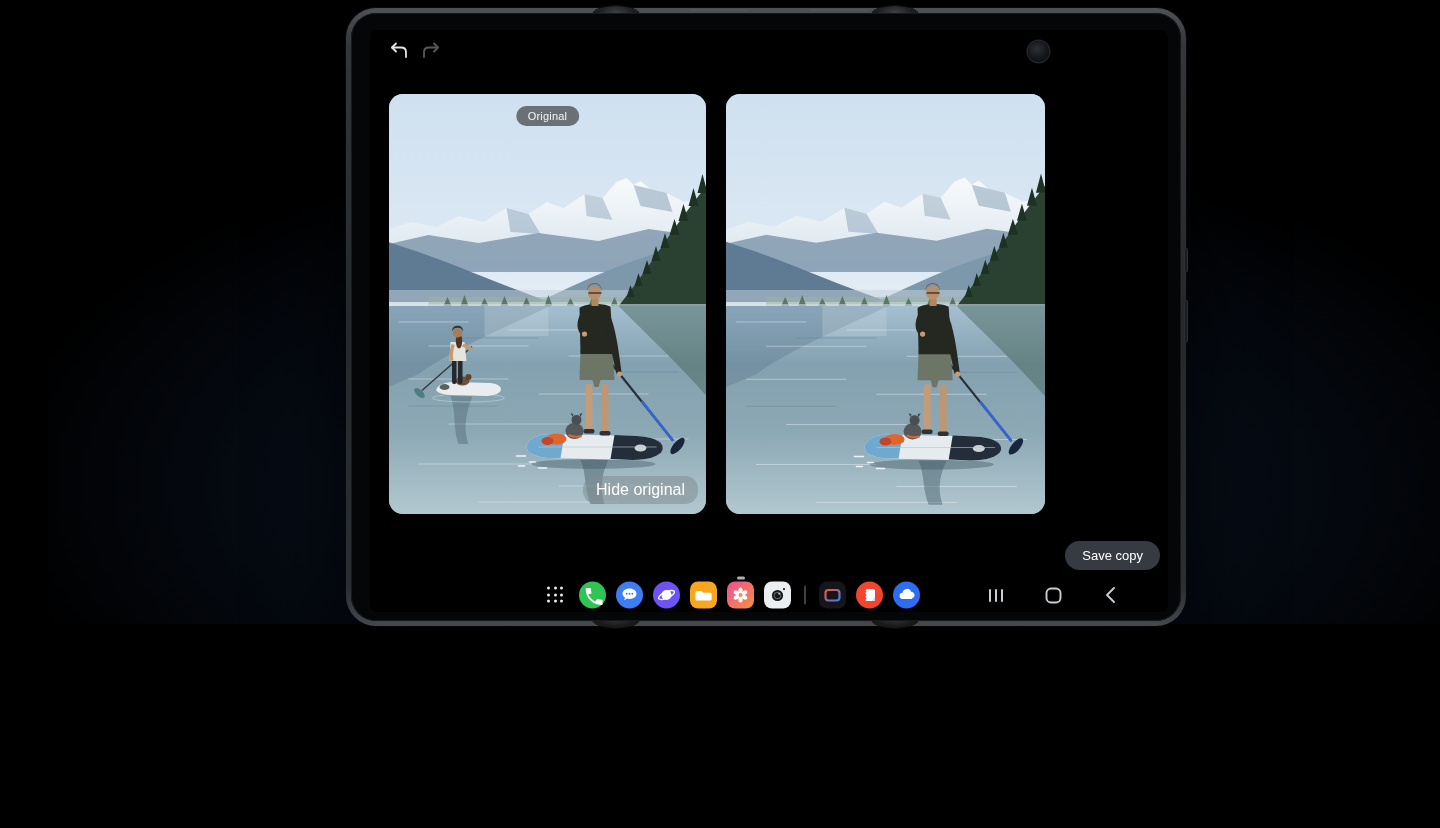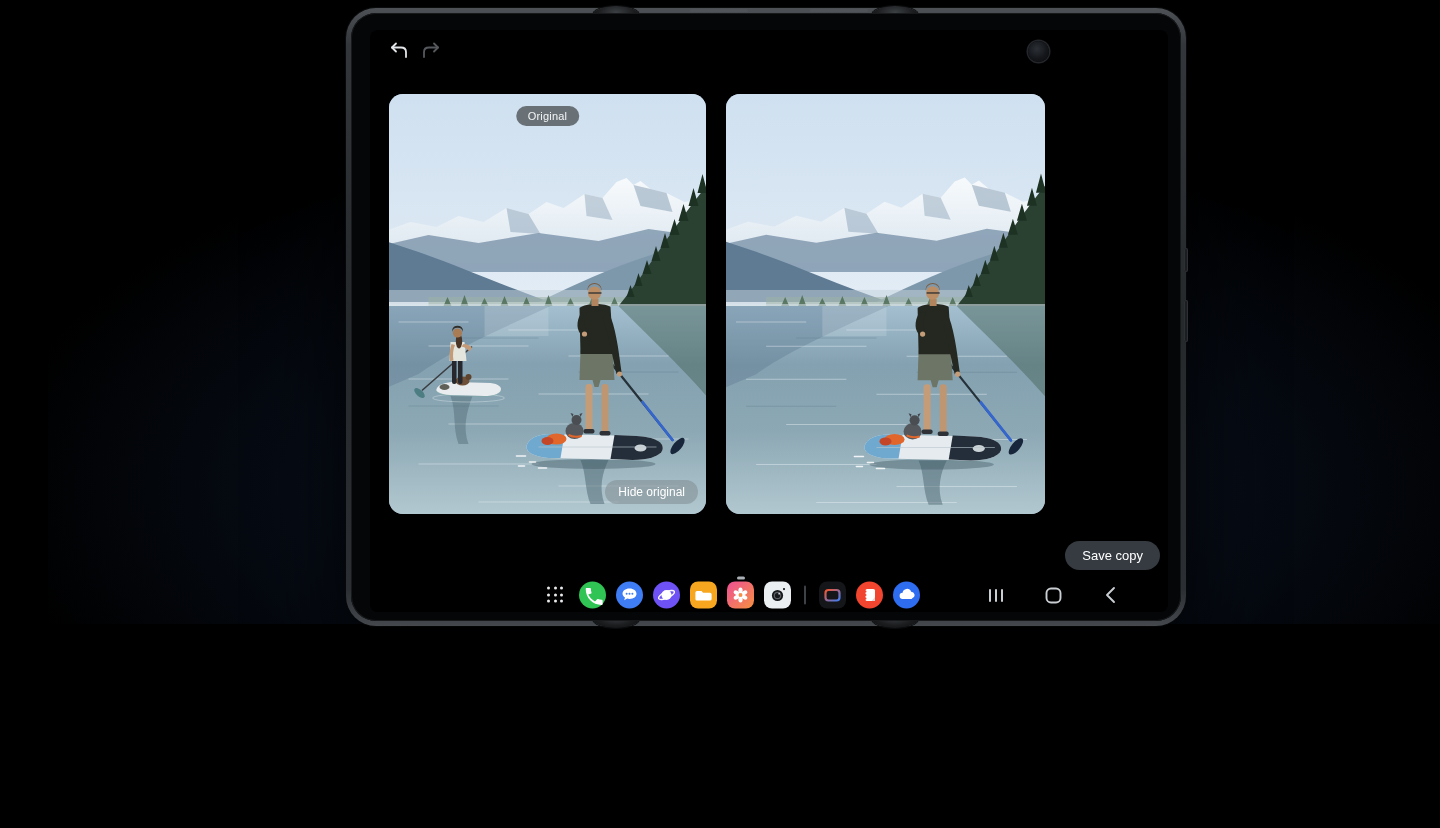--- a/index.html
+++ b/index.html
@@ -39,21 +39,21 @@
 
   .photos { position:absolute; left:19px; top:64px; display:flex; gap:20px; }
   .photo { position:relative; width:317px; height:420px; border-radius:14px; overflow:hidden; background:#9db8cc; }
   .photo.right { width:319px; }
   .photo svg.scene-svg { position:absolute; inset:0; width:100%; height:100%; }
 
   .badge { position:absolute; top:12px; left:50%; transform:translateX(-50%);
            background:rgba(96,103,109,.92); color:#f3f5f6; font-size:11px; letter-spacing:.2px;
            padding:4px 12px; border-radius:12px; white-space:nowrap; }
   .hide-btn { position:absolute; right:8px; bottom:10px; border:none; cursor:pointer;
-              background:rgba(130,140,146,.55); color:#fff; font-size:12px;
+              background:rgba(130,140,146,.55); color:#fff; font-size:16px;
               padding:5px 13px; border-radius:13px; white-space:nowrap; }
   .save-btn { position:absolute; right:8px; bottom:42px; border:none; cursor:pointer;
               background:#353b41; color:#fff; font-size:13px; font-weight:normal;
               padding:7px 17px; border-radius:15px; white-space:nowrap; }
 
   
   .taskbar { position:absolute; left:0; bottom:0; width:100%; height:34px; background:#000; }
   .dock { position:absolute; left:172px; top:50%; transform:translateY(-50%);
           display:flex; align-items:center; gap:10px; }
   .appicon { position:relative; width:27px; height:27px; flex:0 0 auto; cursor:pointer;

